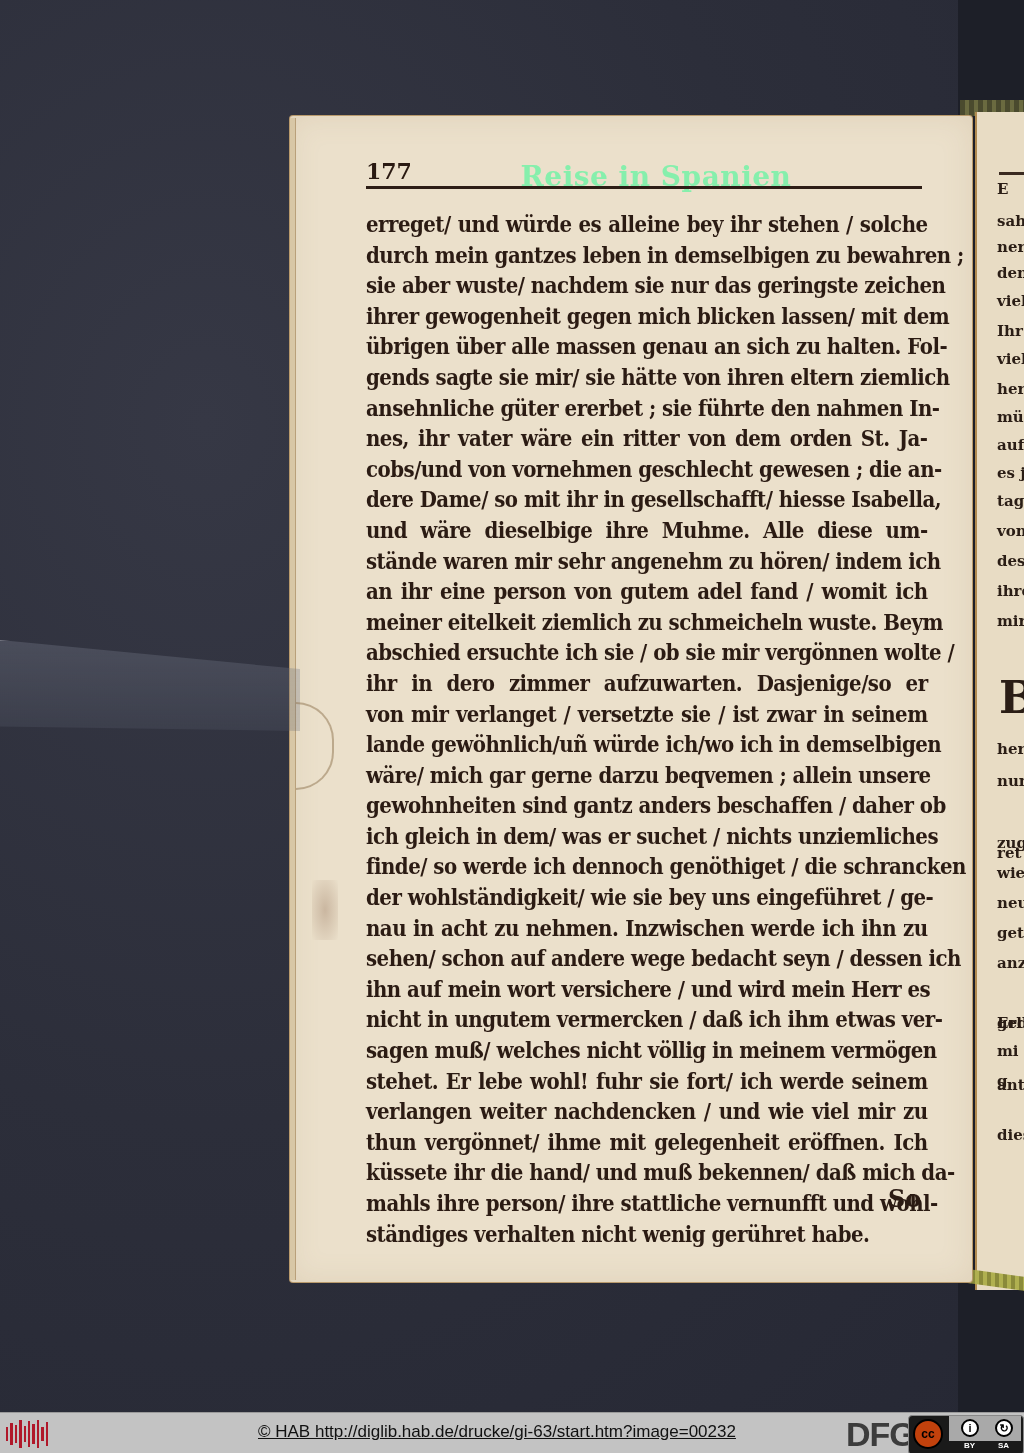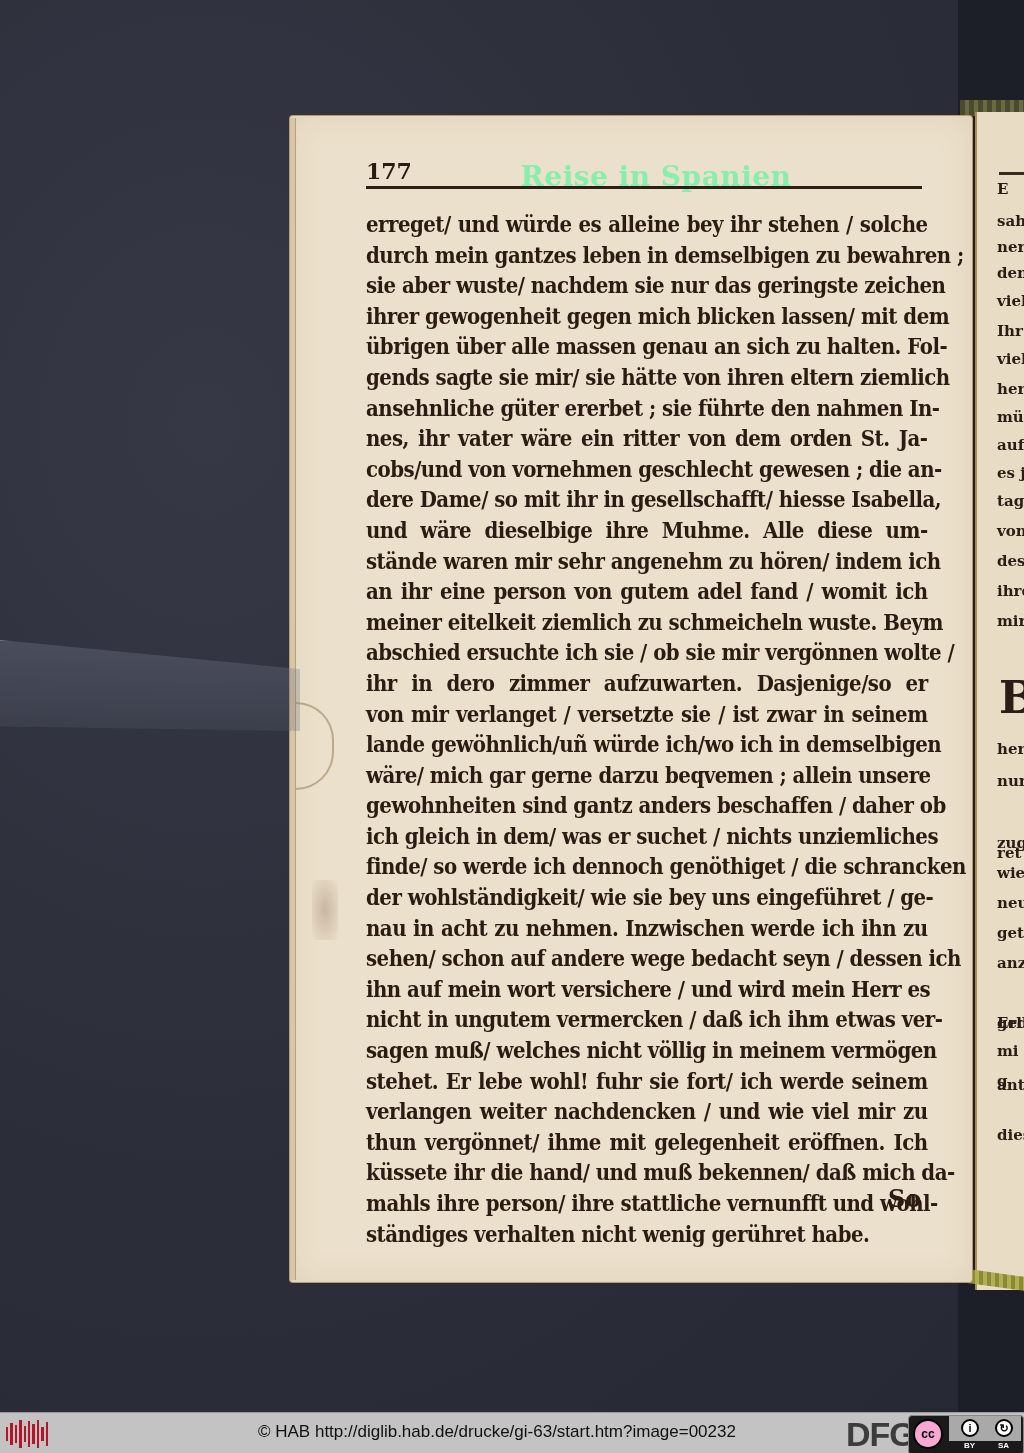--- a/index.html
+++ b/index.html
@@ -107,33 +107,34 @@
     }
     .hab-logo {
       position: absolute; left: 6px; top: 6px; width: 42px; height: 30px;
       display: flex; gap: 2px; align-items: center;
     }
     .hab-logo span { display: block; width: 3px; background: #b0182a; }
     .copyright {
       position: absolute; left: 258px; top: 9px;
       font-family: "Liberation Sans", sans-serif; font-size: 17px; color: #111;
       white-space: nowrap;
+      text-decoration: underline;
     }
     .dfg-logo {
       position: absolute; left: 818px; top: 4px;
       font-family: "Liberation Sans", sans-serif; font-weight: bold; font-size: 34px;
       color: #3c3c3c; letter-spacing: -1px; line-height: 34px; margin-left: 28px;
     }
     .cc-badge {
       position: absolute; left: 908px; top: 2px; width: 114px; height: 38px;
       background: #1a1a1a; border: 1px solid #888; border-radius: 4px;
     }
     .cc-circle {
       position: absolute; left: 4px; top: 3px; width: 30px; height: 30px; border-radius: 50%;
-      background: #f9a8d4; border: 2px solid #000; box-sizing: border-box;
+      background: #c2410c; border: 2px solid #000; box-sizing: border-box;
       font-family: "Liberation Sans", sans-serif; font-weight: bold; font-size: 12px;
       text-align: center; line-height: 26px; color: #000;
     }
     .cc-white {
       position: absolute; left: 40px; top: 0; width: 72px; height: 25px; background: #a9a9a9;
     }
     .cc-icon {
       position: absolute; top: 3px; width: 18px; height: 18px; border-radius: 50%;
       background: #fff; border: 2px solid #000; box-sizing: border-box;
       font-family: "Liberation Sans", sans-serif; font-size: 11px; font-weight: bold;

